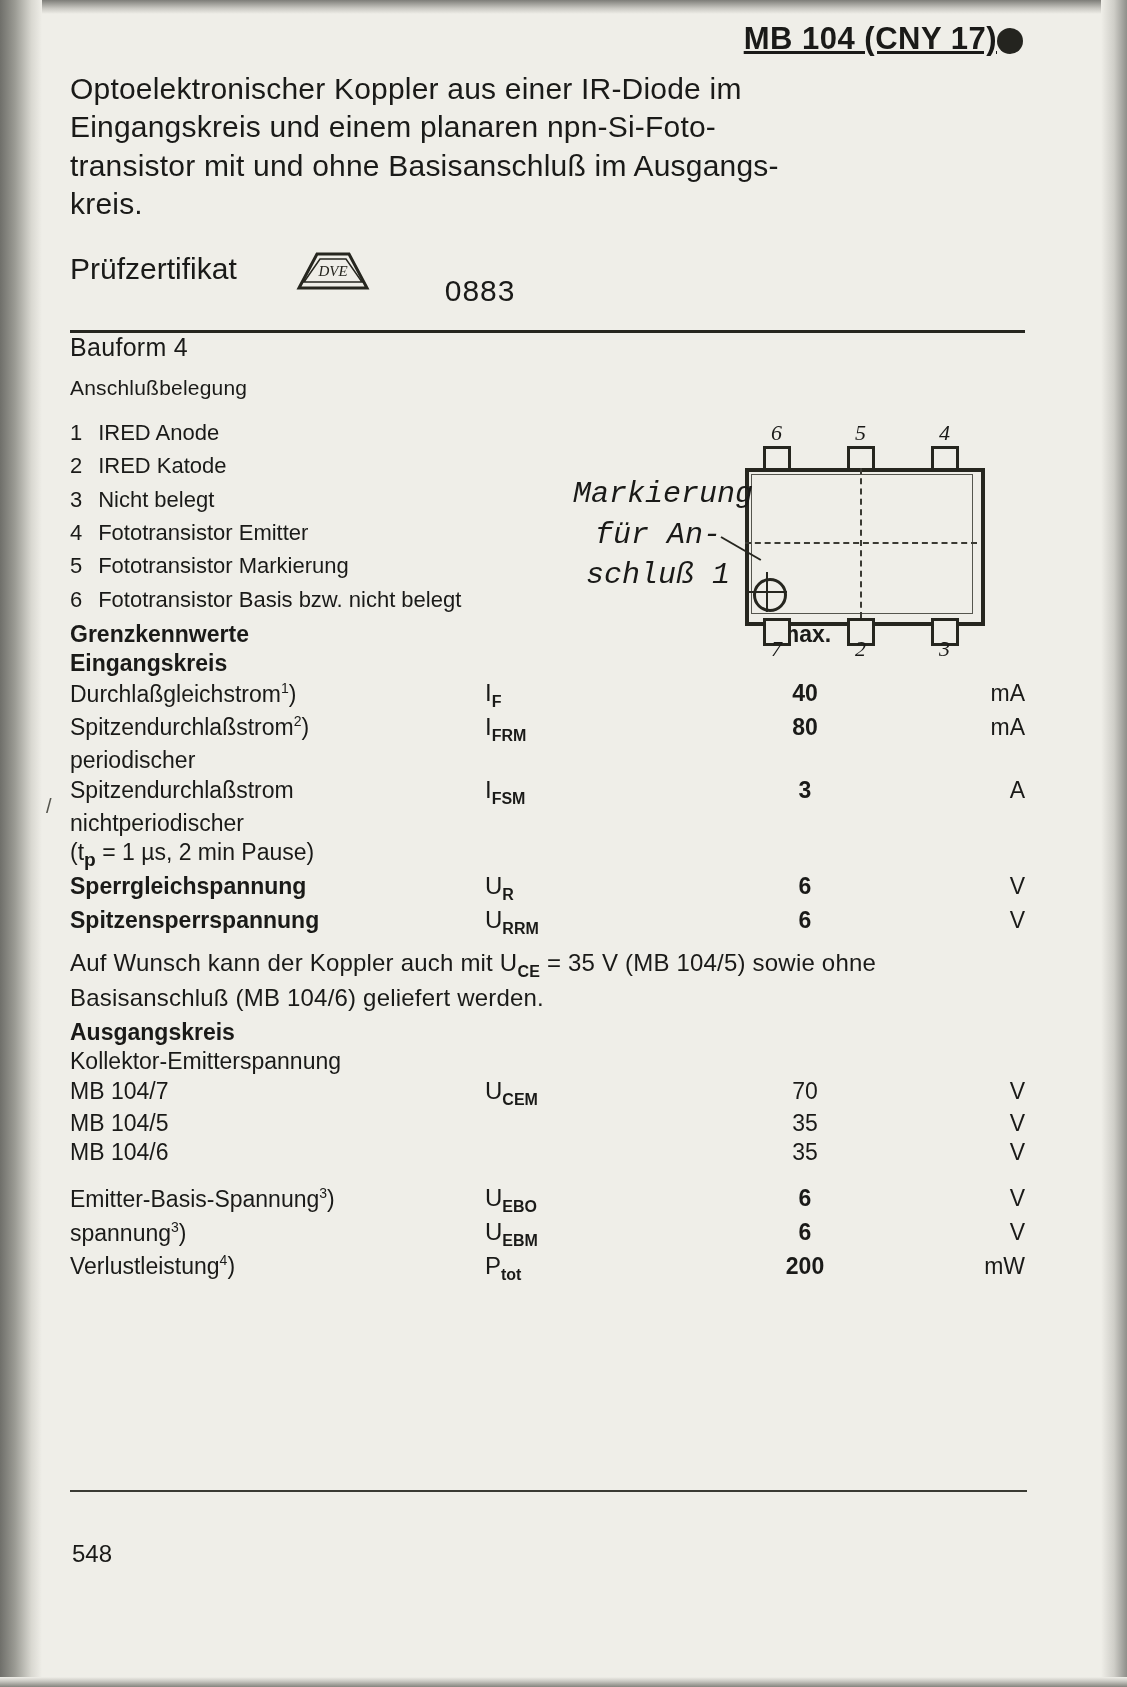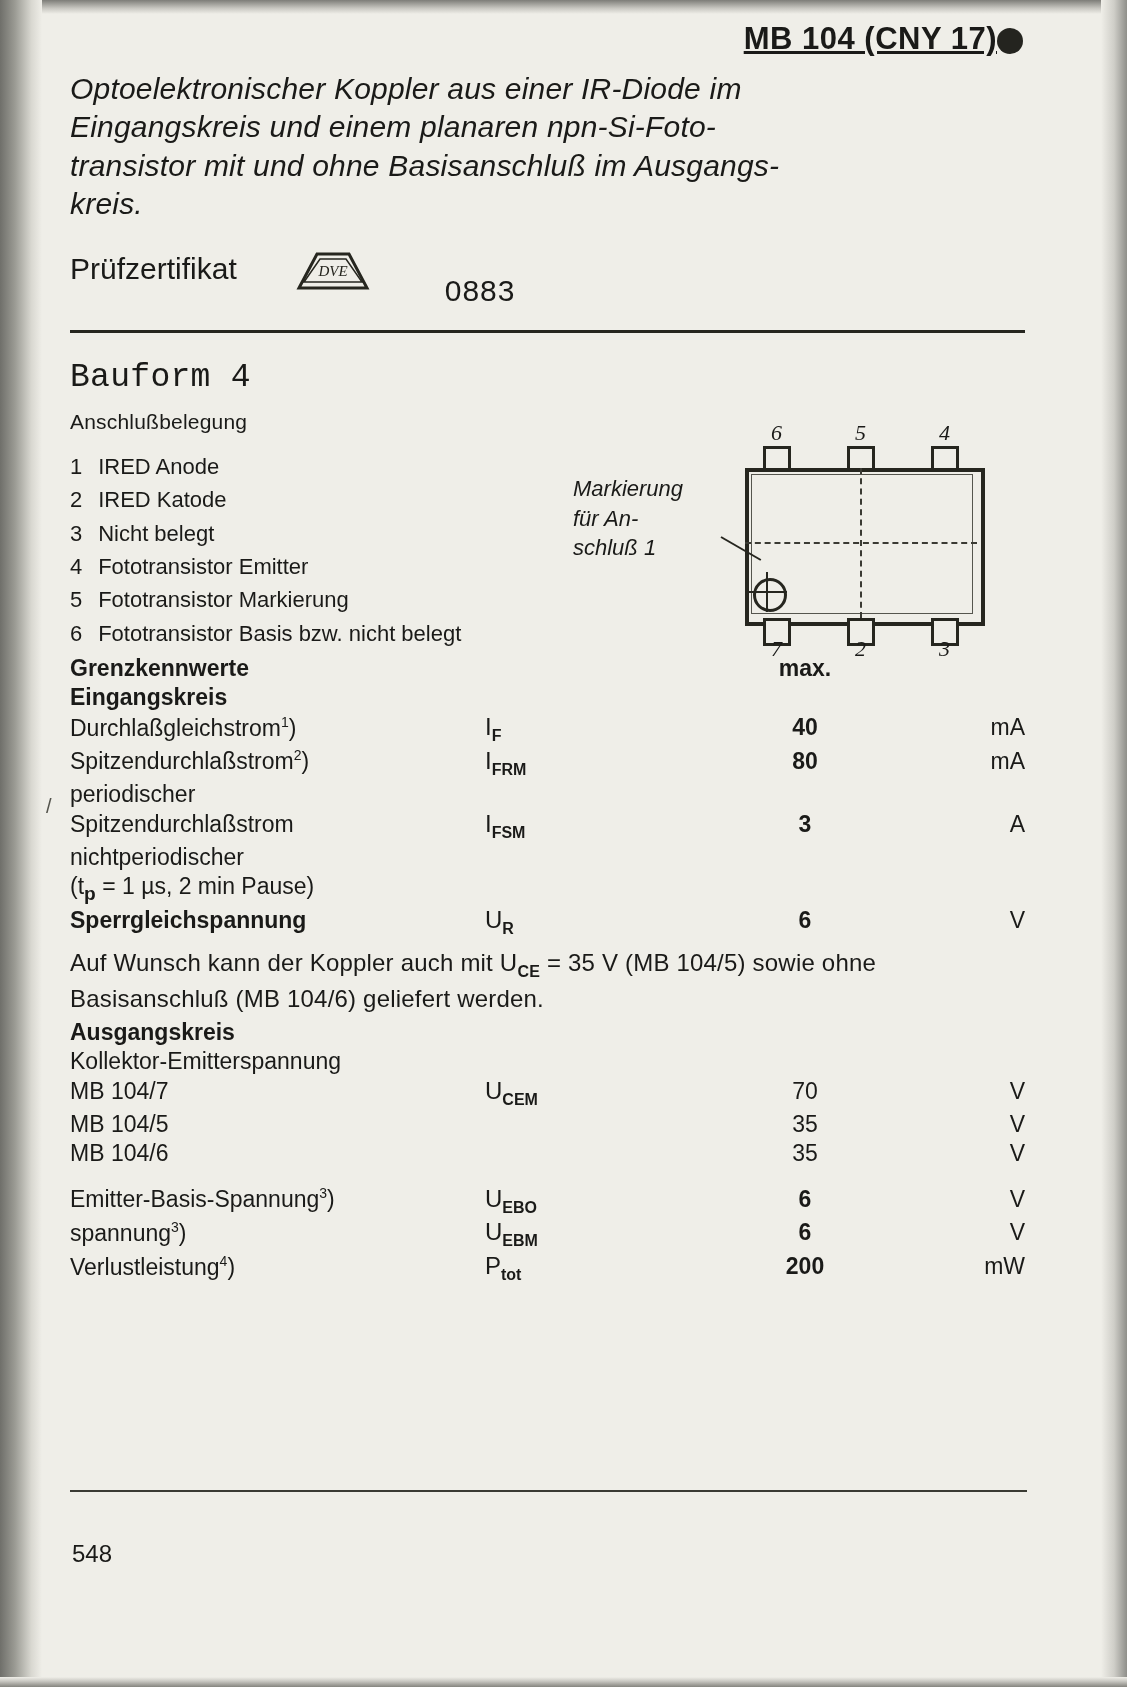--- a/index.html
+++ b/index.html
@@ -62,21 +62,20 @@
     margin-right: 2px;
   }
 
   .lede {
     font-size: 30px;
     line-height: 1.28;
     margin-top: 14px;
     text-align: justify;
     letter-spacing: 0.2px;
     font-weight: 300;
-    font-style: italic;
   }
   .lede .last { text-align: left; }
 
   .cert-row {
     display: flex;
     align-items: center;
     margin-top: 6px;
     font-size: 30px;
   }
   .cert-label { margin-right: 54px; }
@@ -87,24 +86,22 @@
   }
   .cert-num { letter-spacing: 1px; margin-top: 44px; }
 
   .rule {
     height: 0;
     border-top: 3px solid #26261f;
     margin: 22px 0 0 0;
   }
 
   .section-title {
-    font-size: 33px;
-    margin-top: 26px;
+    font-size: 25px;
     letter-spacing: 0.3px;
-    font-family: Liberation Mono, monospace;
   }
   .sub-title {
     font-size: 21px;
     margin-top: 14px;
     letter-spacing: 0.2px;
   }
   .pinlist {
     margin-top: 16px;
     font-size: 22px;
     line-height: 1.52;
@@ -178,25 +175,25 @@
     border-top: 2px solid #26261f;
   }
   .mark-cross-v {
     position: absolute; left: 171px; top: 152px; height: 40px;
     border-left: 2px solid #26261f;
   }
   .mark-label {
     position: absolute;
     left: -22px; top: 54px;
     width: 170px;
-    font-size: 22px;
+    font-size: 30px;
     font-style: italic;
-    font-family: Liberation Sans, sans-serif;
+    font-family: Liberation Mono, monospace;
     line-height: 1.35;
-    text-align: left;
+    text-align: center;
   }
   .mark-leader {
     position: absolute;
     left: 126px; top: 116px;
     width: 46px;
     border-top: 2px solid #26261f;
     transform: rotate(30deg);
     transform-origin: left center;
   }
 
@@ -373,20 +370,26 @@
           <td class="c-sym"></td>
           <td class="c-val"></td>
           <td class="c-unit"></td>
         </tr>
         <tr>
           <td class="c-name bold">Sperrgleichspannung</td>
           <td class="c-sym sym"><span>U</span><sub>R</sub></td>
           <td class="c-val bold">6</td>
           <td class="c-unit">V</td>
         </tr>
+        <tr>
+          <td class="c-name bold">Spitzensperrspannung</td>
+          <td class="c-sym sym"><span>U</span><sub>RRM</sub></td>
+          <td class="c-val bold">6</td>
+          <td class="c-unit">V</td>
+        </tr>
       </tbody>
     </table>
 
     <div class="note">
       <div>Auf Wunsch kann der Koppler auch mit U<sub style="font-size:16px;font-weight:bold">CE</sub> = 35 V (MB 104/5) sowie ohne</div>
       <div>Basisanschluß (MB 104/6) geliefert werden.</div>
     </div>
 
     <table class="specs">
       <tbody>

